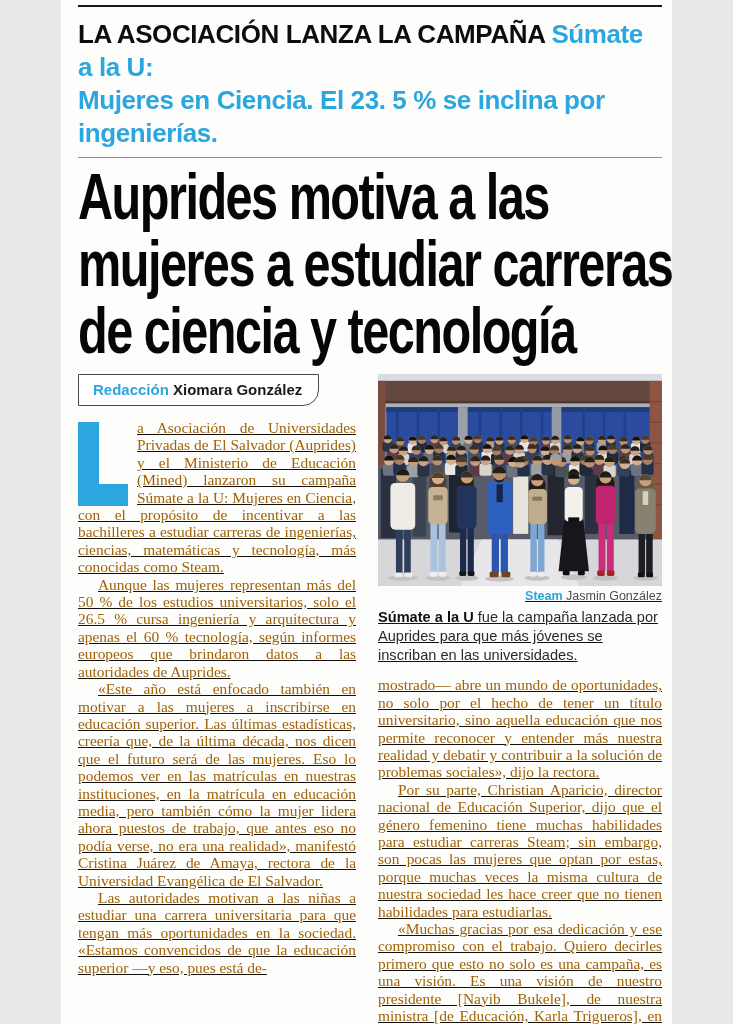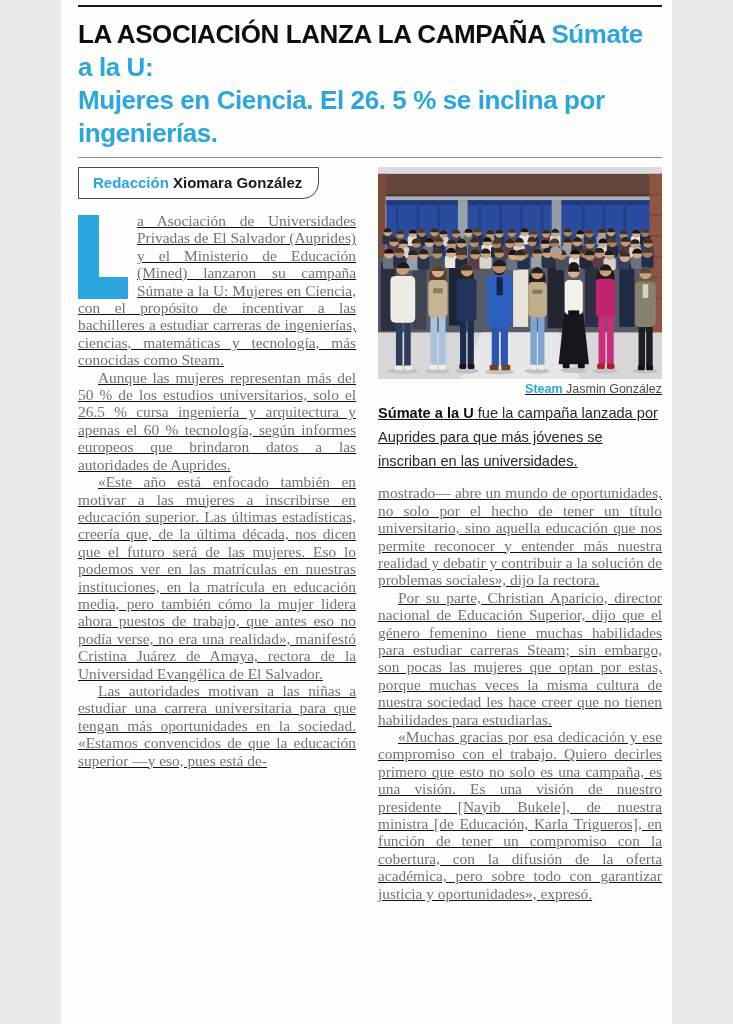--- a/index.html
+++ b/index.html
@@ -26,49 +26,54 @@
   .col-right{flex:1;min-width:0;}
 
   .byline-box{
     display:inline-block;border:1.5px solid #4a4a4a;border-radius:0 0 16px 0;
     padding:6px 16px 7px 14px;font-size:15px;font-weight:bold;background:#fff;
   }
   .byline-box .b-label{color:#2ba6de;}
   .byline-box .b-author{color:#1a1a1a;}
 
   .serif{font-family:"Liberation Serif",serif;font-size:15.4px;line-height:17.4px;
-         color:#737373;text-align:justify;}
+         color:#a16207;text-align:justify;}
   .serif p{margin:0;}
   .serif p.indent{text-indent:20px;}
   .col-left .story{margin-top:13px;}
 
   .dropcap{float:left;width:50px;height:84px;margin:3px 9px 0 0;}
 
   .photo-wrap{width:100%;}
   .photo-wrap svg{display:block;width:100%;height:auto;}
   .photo-credit{text-align:right;font-size:12.5px;margin-top:3px;color:#4c4c4c;}
   .photo-credit .c-label{color:#2ba6de;font-weight:bold;}
-  .photo-caption{font-size:14.6px;line-height:24px;color:#2a2a2a;margin-top:5px;}
+  .photo-caption{font-size:14.6px;line-height:19px;color:#2a2a2a;margin-top:5px;}
   .photo-caption .cap-bold{font-weight:bold;color:#111;}
   .col-right .story{margin-top:11px;}
 </style>
 </head>
 <body>
 
 <div class="page">
 
   <div class="rule-top"></div>
 
   <div class="kicker">
     <div><span class="k-black">LA ASOCIACIÓN LANZA LA CAMPAÑA</span> <span class="k-blue">Súmate a la U:</span></div>
-    <div class="k-blue">Mujeres en Ciencia. El 26. 5 % se inclina por ingenierías.</div>
+    <div class="k-blue">Mujeres en Ciencia. El 23. 5 % se inclina por ingenierías.</div>
   </div>
 
   <div class="rule-gray"></div>
 
+  <div class="headline">
+    <div class="hl">Auprides motiva a las</div>
+    <div class="hl">mujeres a estudiar carreras</div>
+    <div class="hl">de ciencia y tecnología</div>
+  </div>
 
   <div class="cols">
 
     <div class="col-left">
       <div class="byline-box">
         <span class="b-label">Redacción</span><span class="b-author"> Xiomara González</span>
       </div>
 
       <div class="story serif">
         <p>

